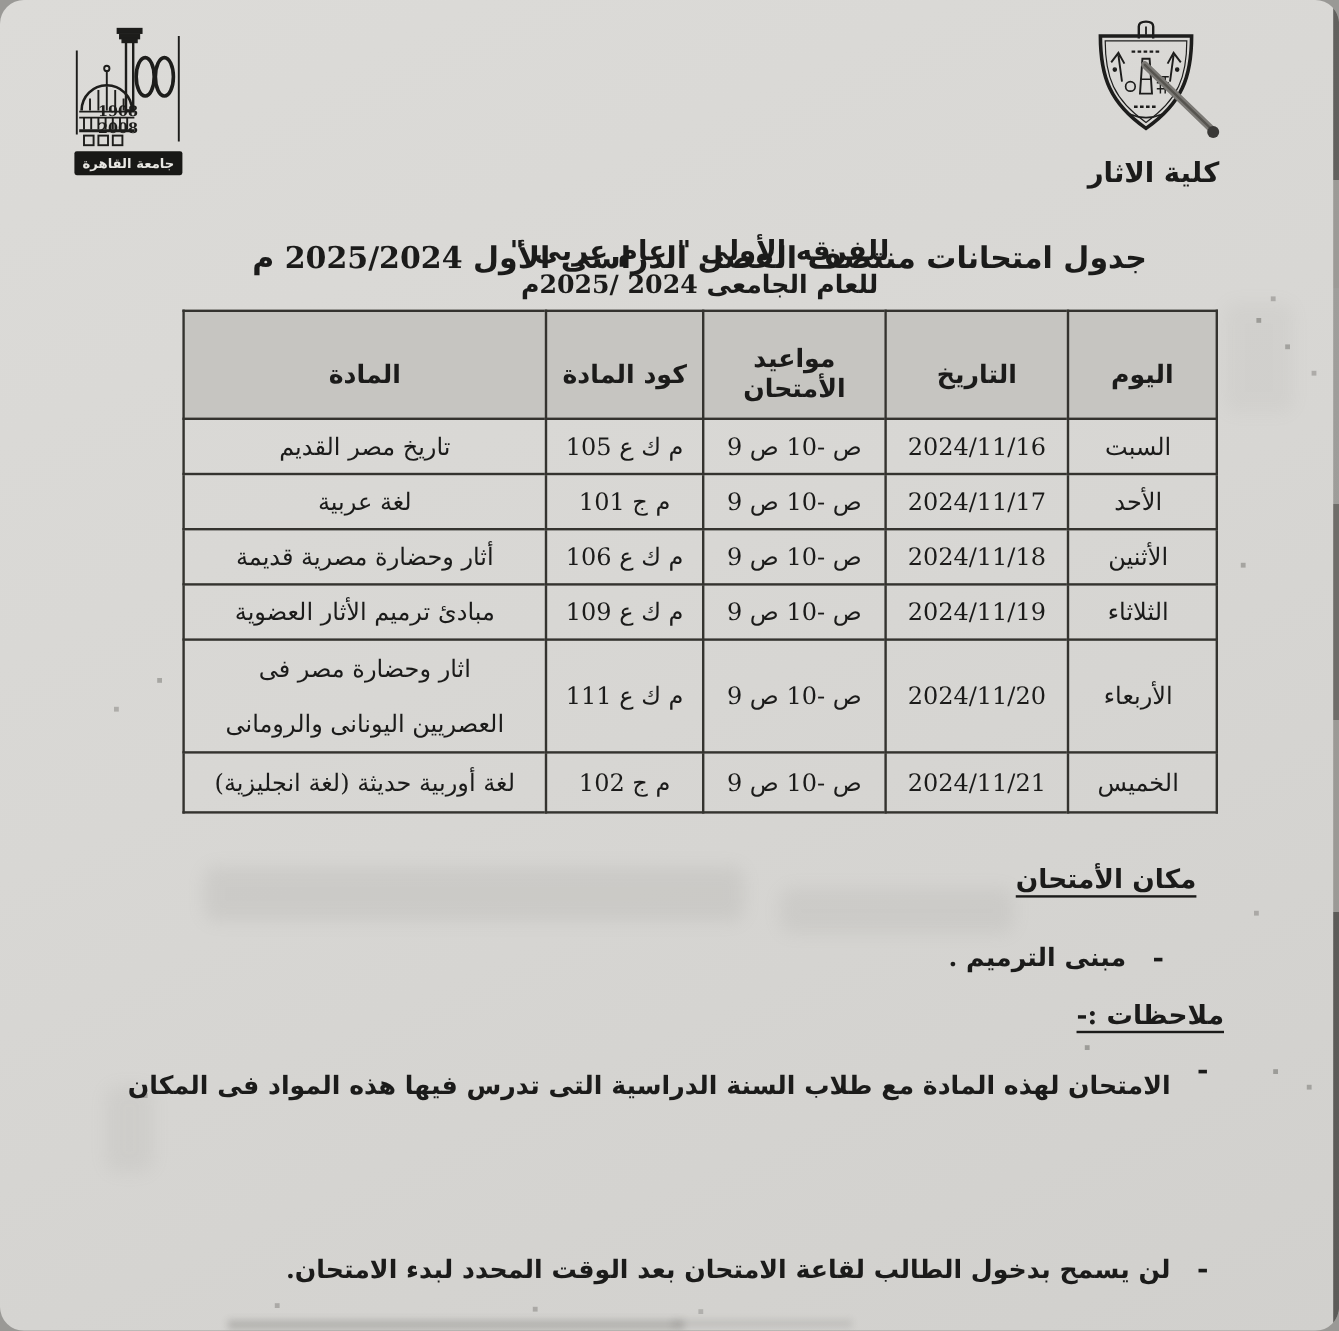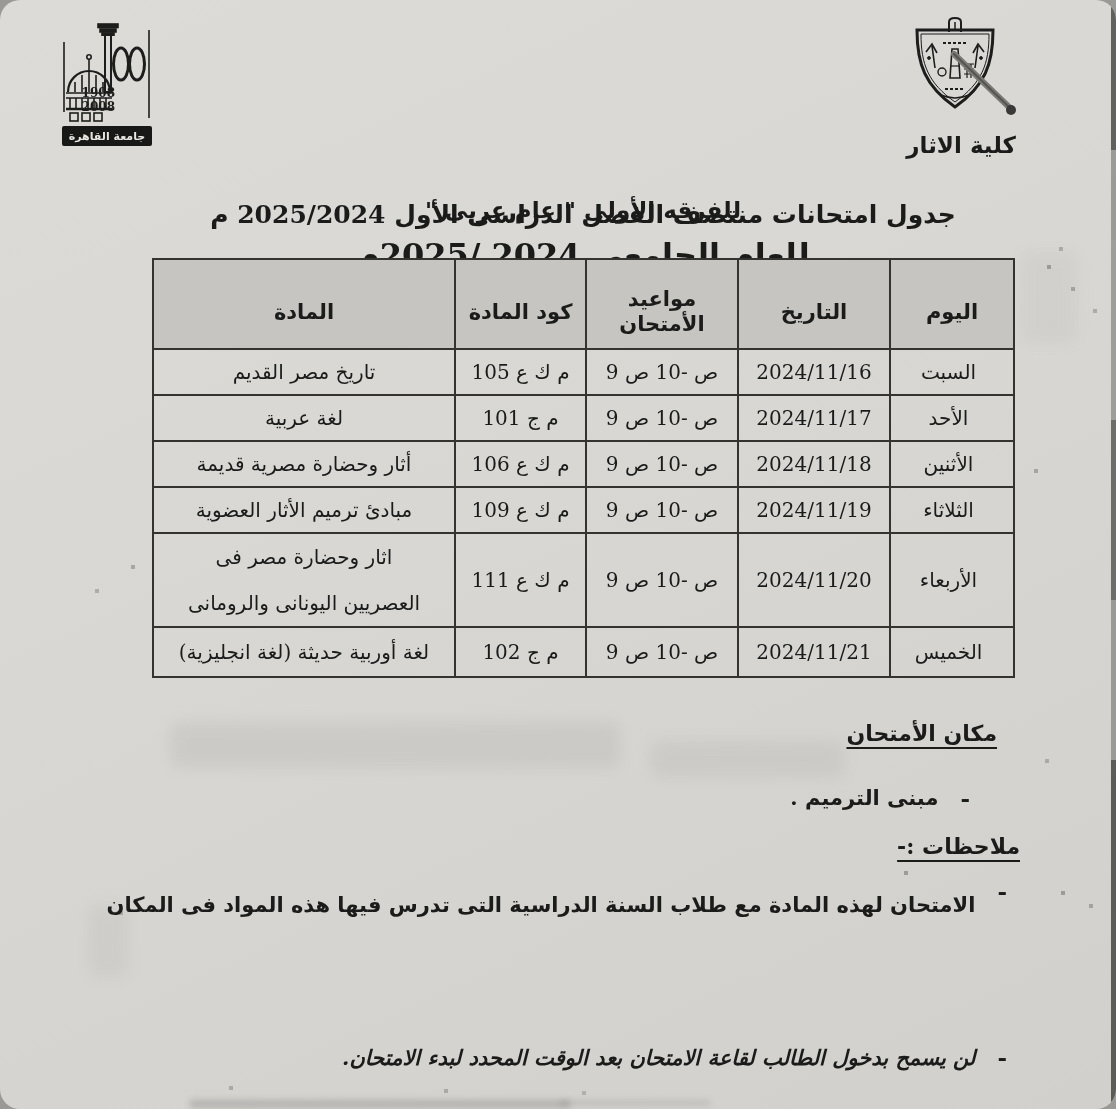--- a/index.html
+++ b/index.html
@@ -37,21 +37,21 @@
      1046px 760px 0 1px rgba(75,74,70,.30), 120px 912px 0 1px rgba(75,74,70,.30); }
   
   .uni-logo{ position:absolute; left:60px; top:20px; }
   .crest-logo{ position:absolute; left:905px; top:16px; }
   .pen-mark{ position:absolute; left:940px; top:44px; }
   .faculty-label{ position:absolute; right:100px; top:131px; font-size:23px; font-weight:700; }
   
   .title-line{ position:absolute; left:150px; width:866px; text-align:center; font-weight:700; }
   .t1{ top:158px; font-size:25px;margin-top:42px; }
   .t2{ top:196px; font-size:23px; }
-  .t3{ top:236px; font-size:32px; }
+  .t3{ top:224px; font-size:21px; }
   
   table.exam{ position:absolute; left:152px; top:258px; width:861px;
     border-collapse:collapse; table-layout:fixed; }
   table.exam th, table.exam td{ border:2px solid #34332f; text-align:center;
     vertical-align:middle; overflow:hidden; }
   table.exam th{ background:#c6c5c1; font-size:21px; font-weight:700; padding-top:14px; }
   table.exam td{ font-size:20px; font-weight:400; }
   tr.hrow{ height:90px; } tr.r1,tr.r2,tr.r3,tr.r4{ height:46px; }
   tr.r5{ height:93px; } tr.r6{ height:50px; }
   td.cell-day{ text-align:right; padding-right:7px; font-size:21px; }
@@ -61,21 +61,21 @@
     text-decoration:underline; text-decoration-thickness:2px; text-underline-offset:6px; }
   .loc-heading{ right:119px; top:720px; }
   .notes-heading{ right:96px; top:833px; }
   .bullet-row{ position:absolute; display:flex; align-items:flex-start; }
   .bullet-row .dash{ font-weight:700; font-size:23px; margin-left:22px; line-height:28px; }
   .loc-item{ right:146px; top:785px; font-size:21px; font-weight:600; }
   .note1{ right:109px; top:878px; }
   .note1 .note-lines{ text-align:right; font-size:21px; font-weight:600; line-height:54px; }
   .note1 .note-lines span{ display:block; }
   .note2{ right:109px; top:1044px; font-size:21px; font-weight:600; white-space:nowrap; }
-  .note2 .txt{ line-height:28px;font-style:italic; }
+  .note2 .txt{ line-height:28px; }
 </style>
 </head>
 <body>
 
 <div class="page">
 
   <div class="edge-strip"></div>
   <div class="bleed b1"></div>
   <div class="bleed b2"></div>
   <div class="bleed b3"></div>

